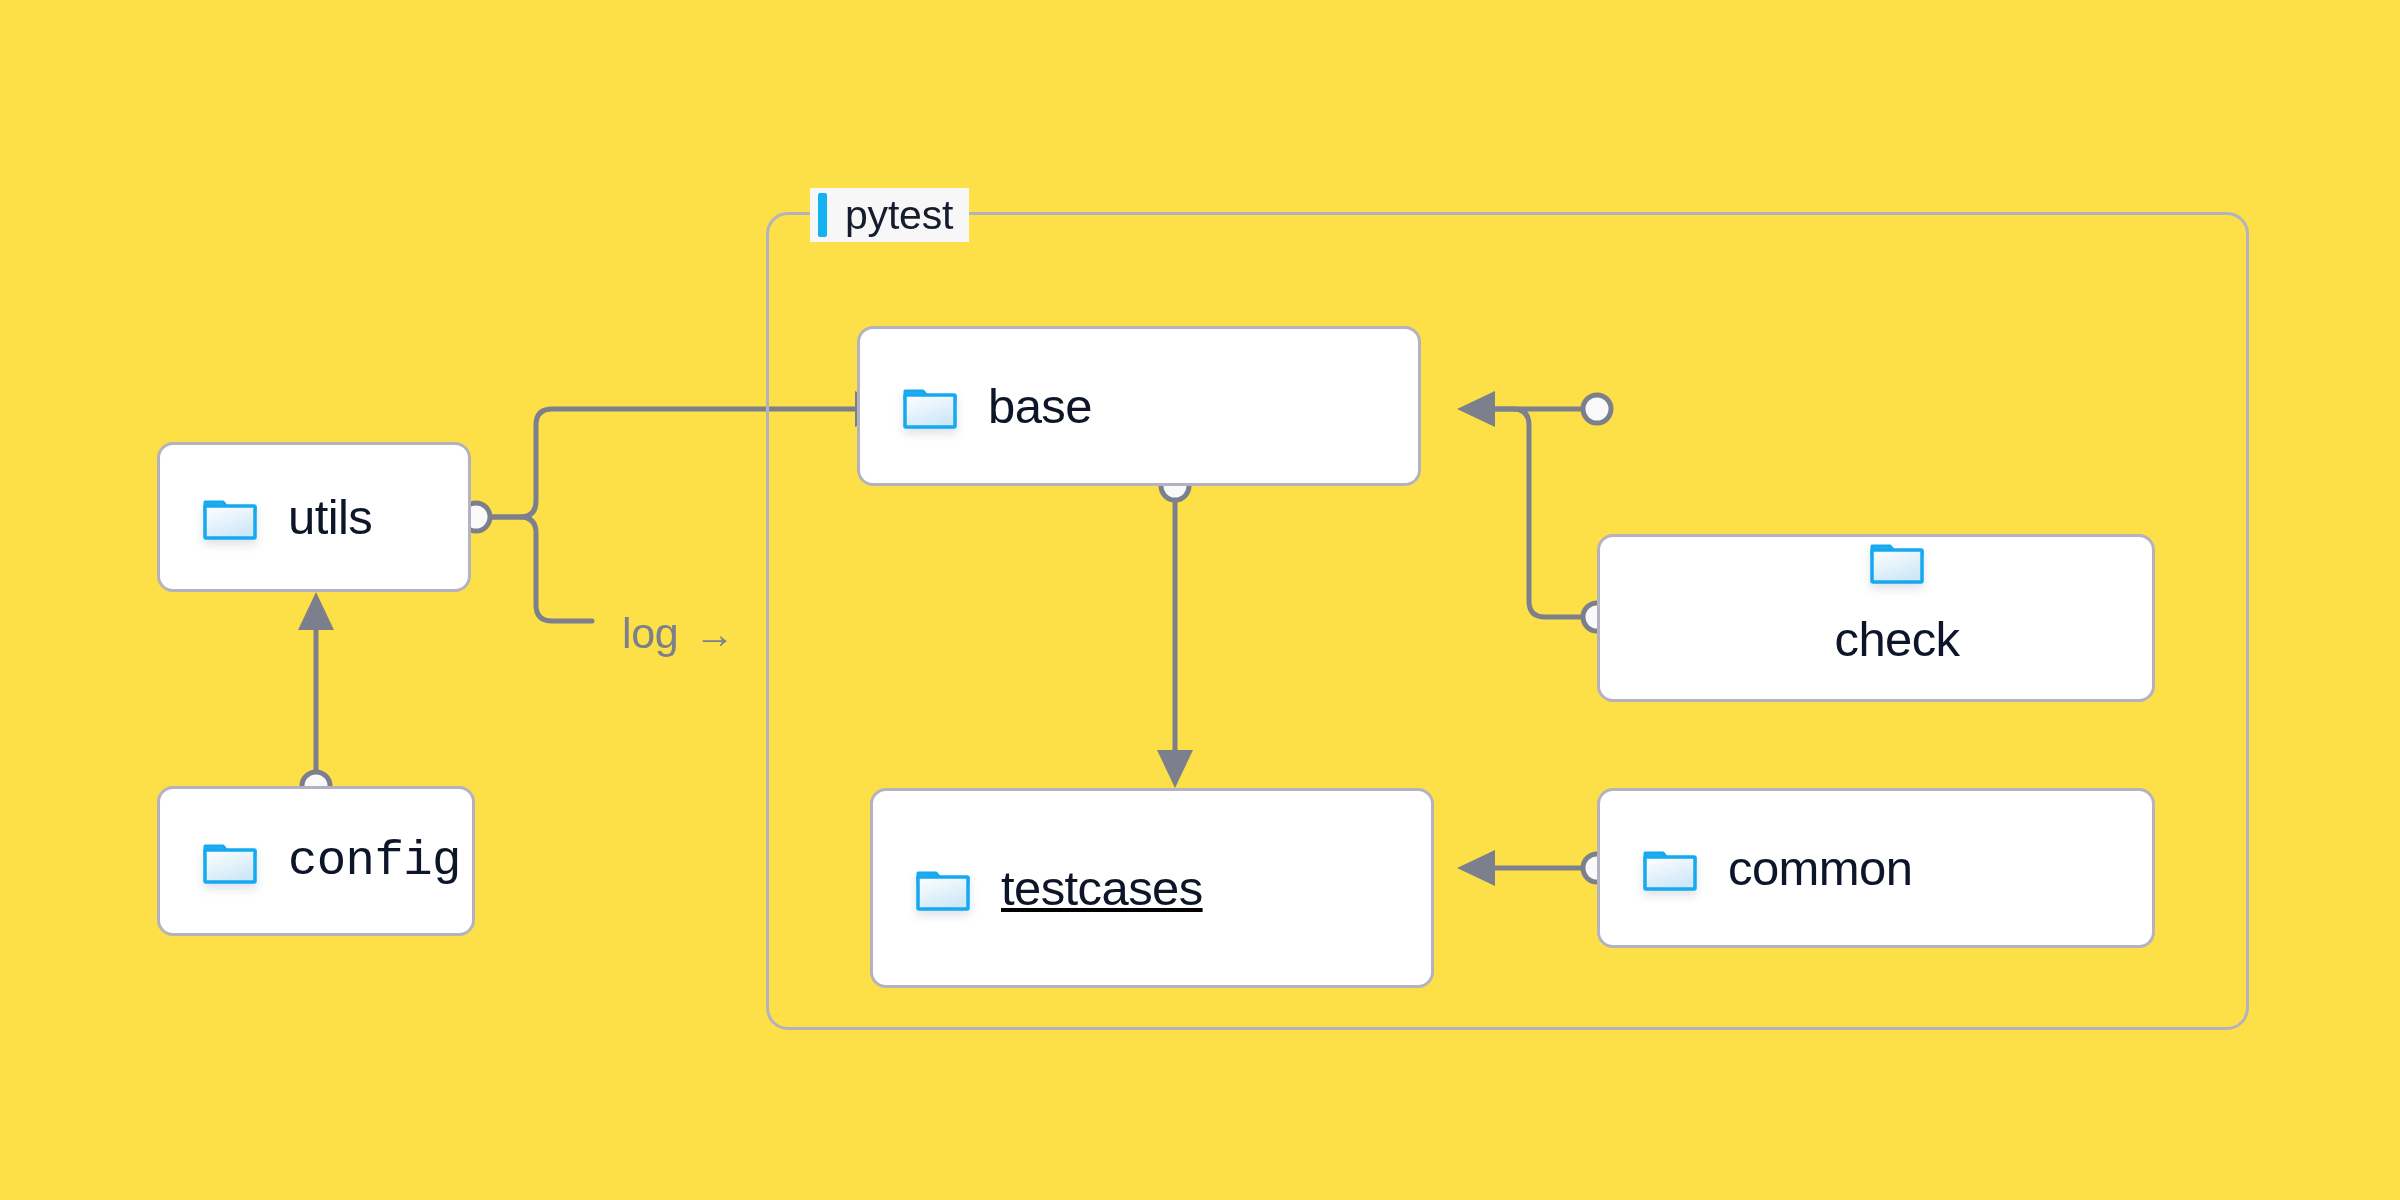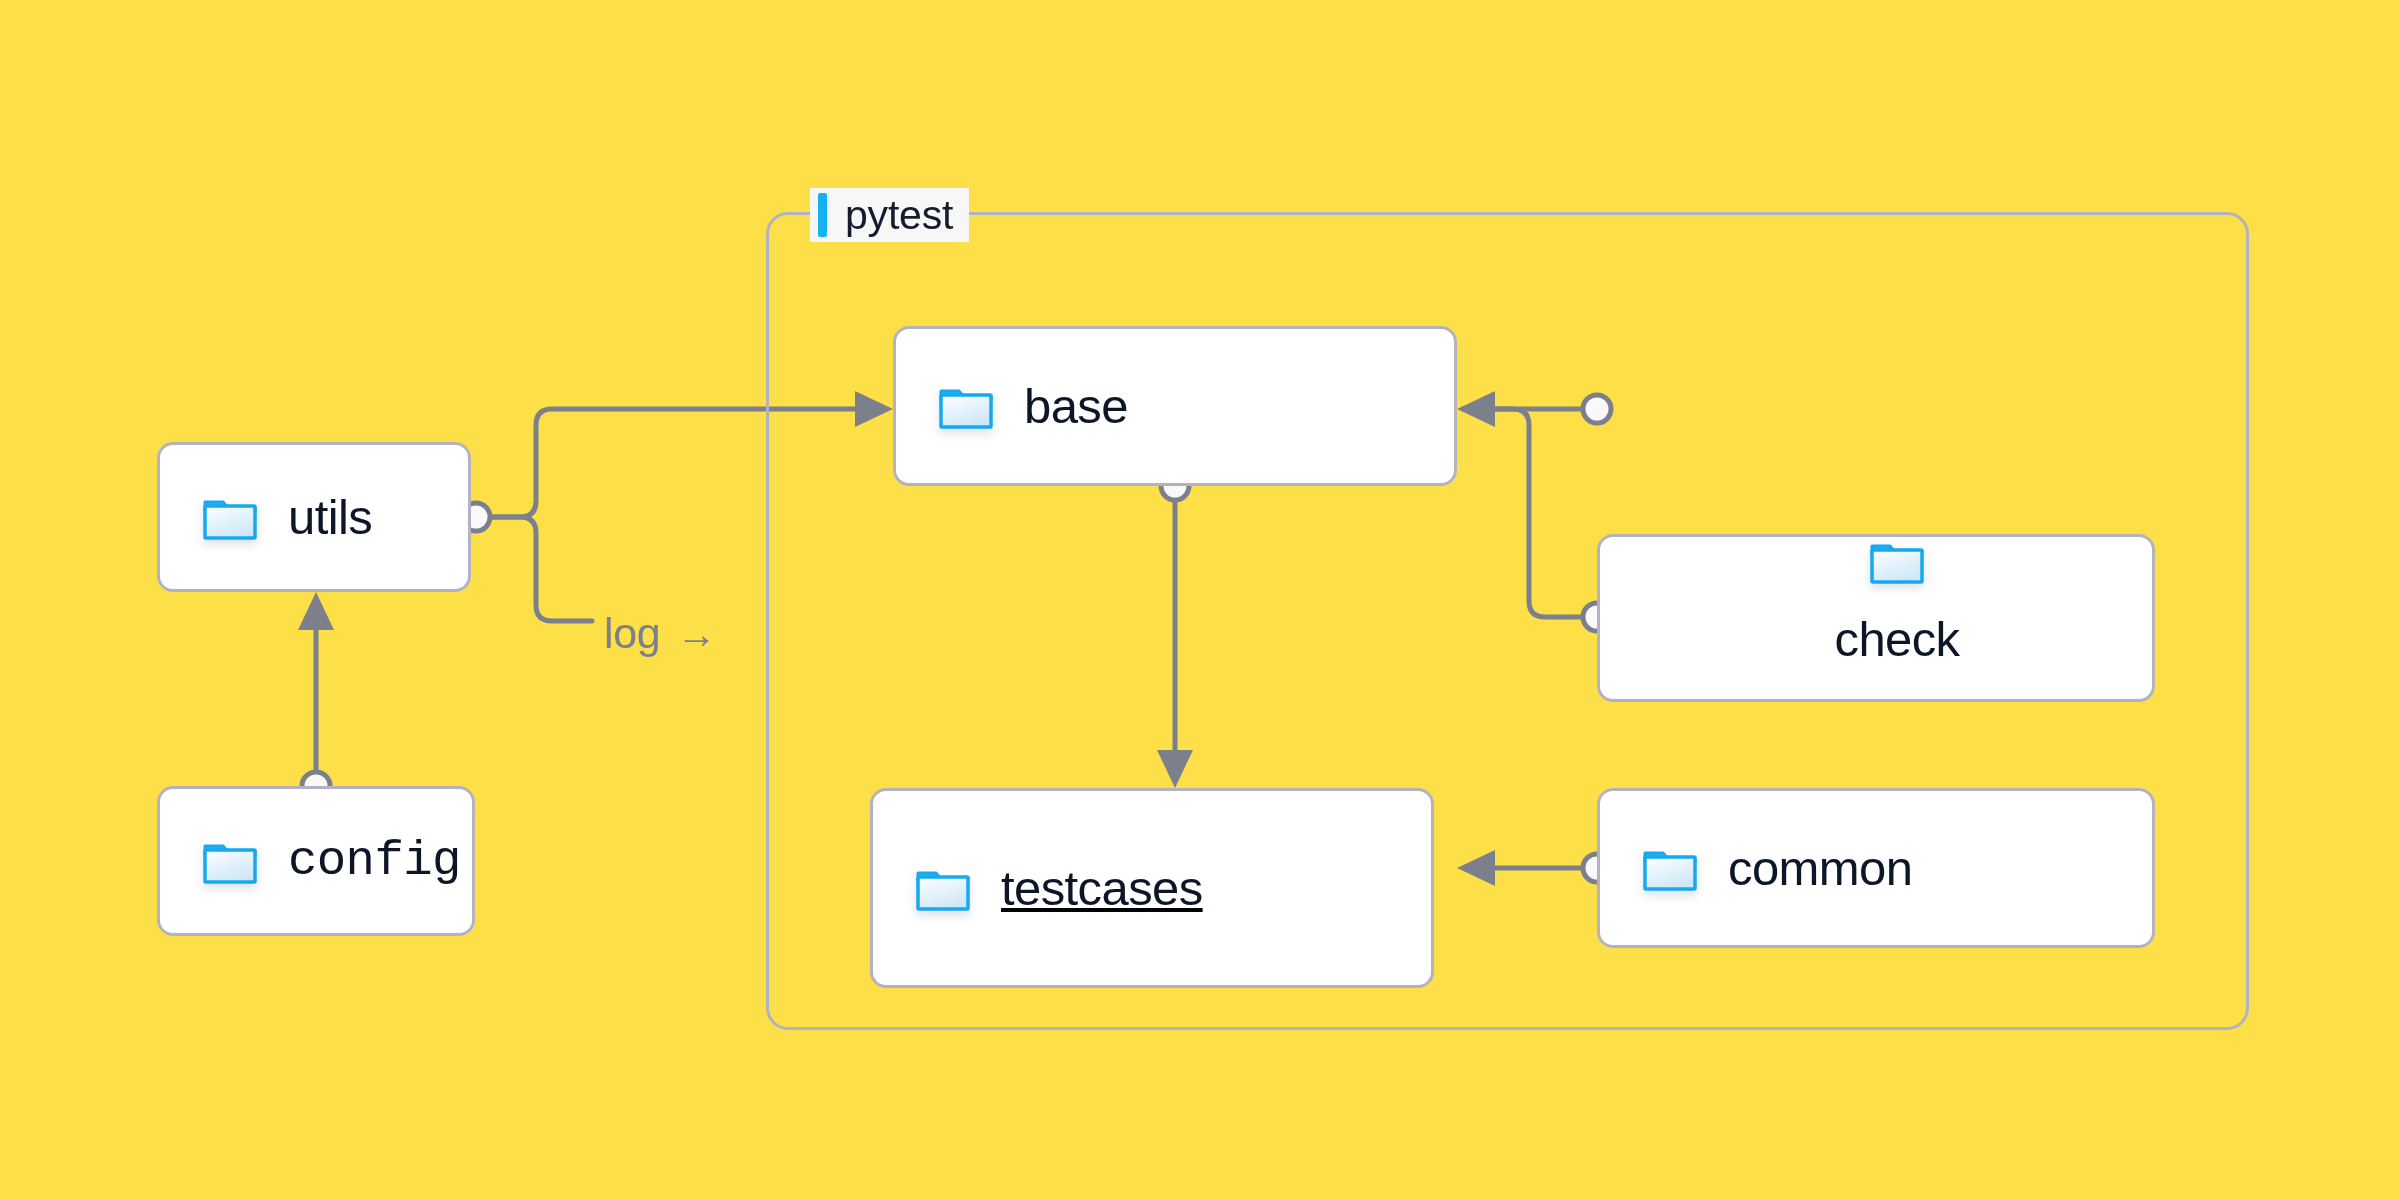--- a/index.html
+++ b/index.html
@@ -101,20 +101,21 @@
     filter: drop-shadow(0 5px 5px rgba(90,110,140,0.20));
   }
   .folder-icon svg { display: block; }
   
   .free-label {
     position: absolute;
     display: flex;
     align-items: center;
     gap: 16px;
     white-space: nowrap;
+    margin-left: 18px;
   }
   .free-label-text {
     font-size: 43px;
     color: #7c7f8c;
     letter-spacing: -0.3px;
     line-height: 1;
   }
   .free-label-arrow {
     font-size: 40px;
     color: #7c7f8c;
@@ -180,21 +181,21 @@
   <div class="node" style="left:157px; top:786px; width:318px; height:150px;font-family:Liberation Mono, monospace;">
     <span class="folder-icon">
       <svg viewBox="0 0 56 48" width="56" height="48" xmlns="http://www.w3.org/2000/svg">
         <path d="M3 9 h18 l4 5 h28 v4 H3 Z" fill="#2fb4f5" stroke="#16a9f0" stroke-width="3" stroke-linejoin="round"></path>
         <rect x="3" y="13" width="50" height="32" rx="1" fill="url(#fg1)" stroke="#16a9f0" stroke-width="3.5"></rect>
       </svg>
     </span>
     <span class="node-label">config</span>
   </div>
 
-  <div class="node" style="left:893px; top:326px; width:564px; height:160px;">
+  <div class="node" style="left:857px; top:326px; width:564px; height:160px;">
     <span class="folder-icon">
       <svg viewBox="0 0 56 48" width="56" height="48" xmlns="http://www.w3.org/2000/svg">
         <path d="M3 9 h18 l4 5 h28 v4 H3 Z" fill="#2fb4f5" stroke="#16a9f0" stroke-width="3" stroke-linejoin="round"></path>
         <rect x="3" y="13" width="50" height="32" rx="1" fill="url(#fg1)" stroke="#16a9f0" stroke-width="3.5"></rect>
       </svg>
     </span>
     <span class="node-label">base</span>
   </div>
 
   <div class="node" style="left:870px; top:788px; width:564px; height:200px;text-decoration:underline;">

